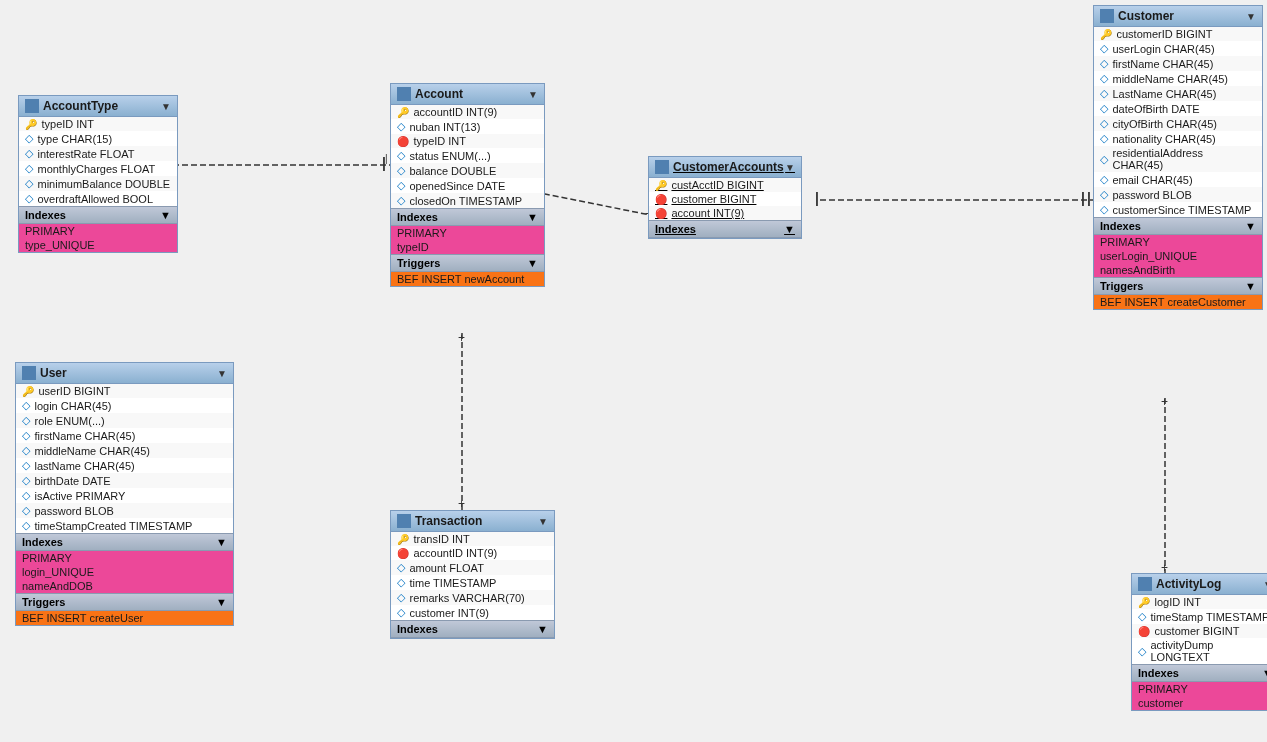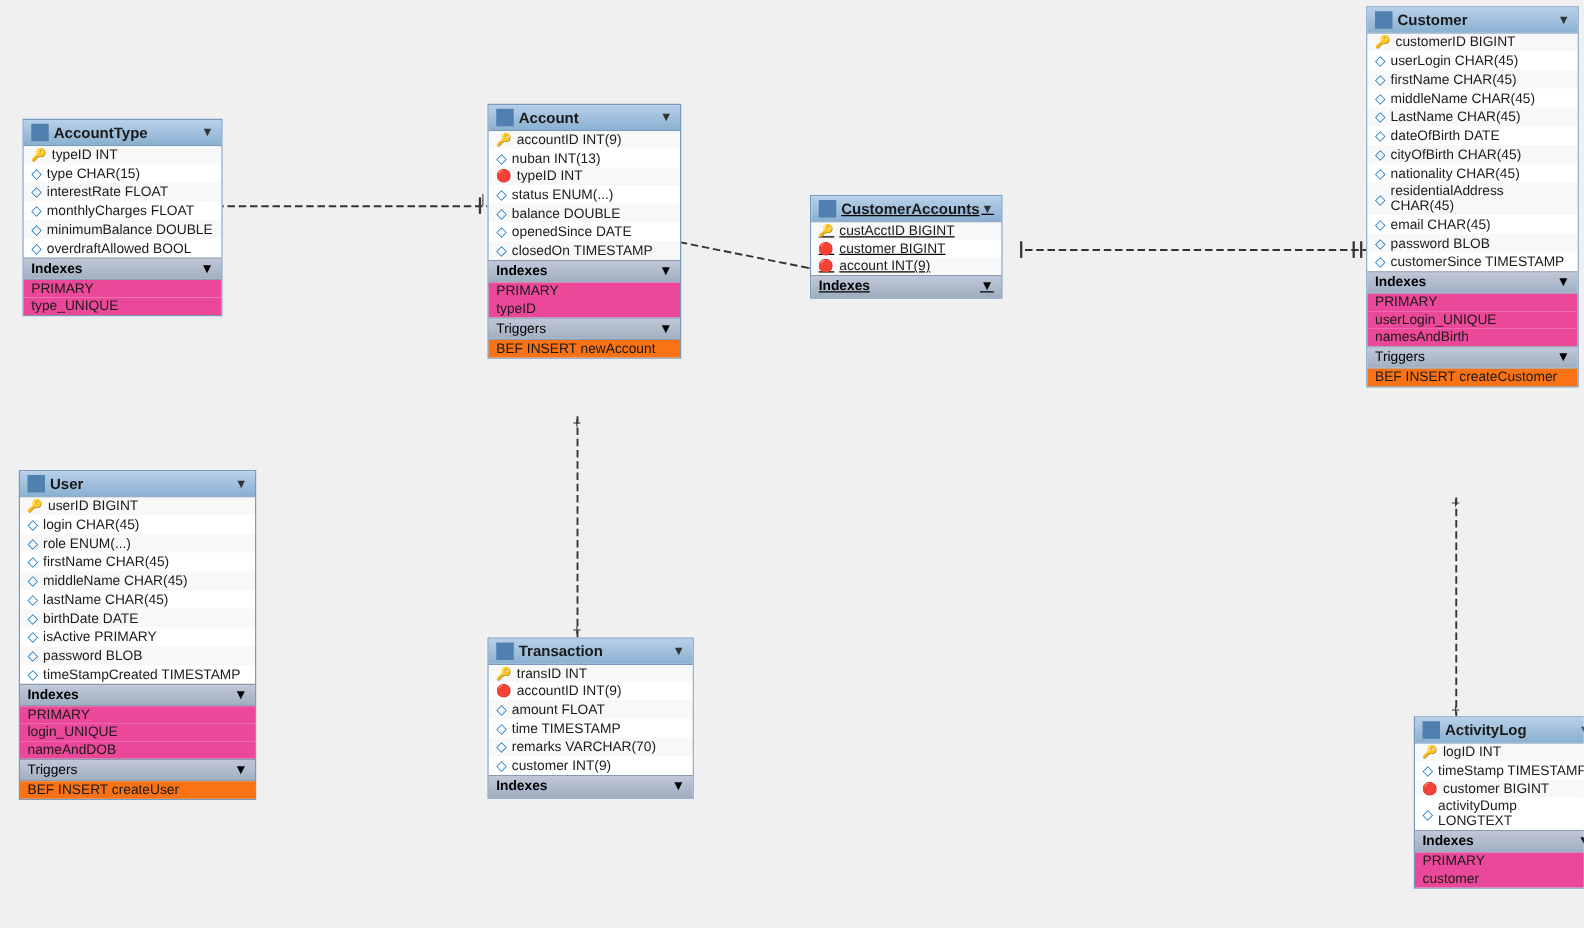--- a/index.html
+++ b/index.html
@@ -83,21 +83,21 @@
     }
     .section-row {
       padding: 1px 6px;
       font-size: 11px;
       color: #1a1a1a;
       background: #ec4899;
     }
     .section-footer {
       background: linear-gradient(to bottom, #c0c8d8, #a0afc0);
       padding: 2px 6px;
-      font-weight: normal;
+      font-weight: bold;
       font-size: 11px;
       display: flex;
       align-items: flex-start;
       justify-content: space-between;
       border-top: 1px solid #8a9ab0;
       border-bottom: 1px solid #8a9ab0;
     }
     .section-row-trigger {
       padding: 1px 6px;
       font-size: 11px;
@@ -319,21 +319,21 @@
     <div class="section-row">PRIMARY</div>
     <div class="section-row">userLogin_UNIQUE</div>
     <div class="section-row">namesAndBirth</div>
     <div class="section-footer">
         <span>Triggers</span>
         <span>▼</span>
       </div>
     <div class="section-row-trigger">BEF INSERT createCustomer</div>
   </div>
 
-  <div class="table-box" style="left:15px; top:376px; width:190px;">
+  <div class="table-box" style="left:15px; top:362px; width:219px;">
     <div class="table-header">
       <div class="table-header-left">
         <span class="icon"></span>
         <span>User</span>
       </div>
       <span class="chevron">▼</span>
     </div>
     <div class="table-row">
         <span class="key-yellow">🔑</span>
         <span>userID BIGINT</span>

